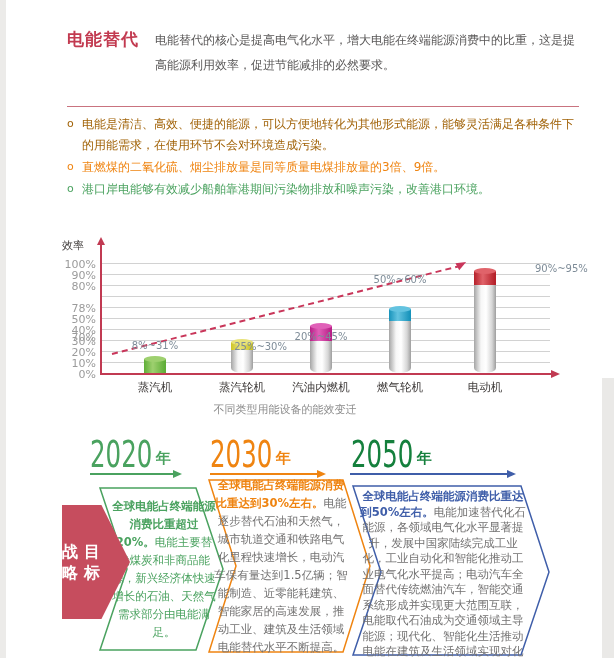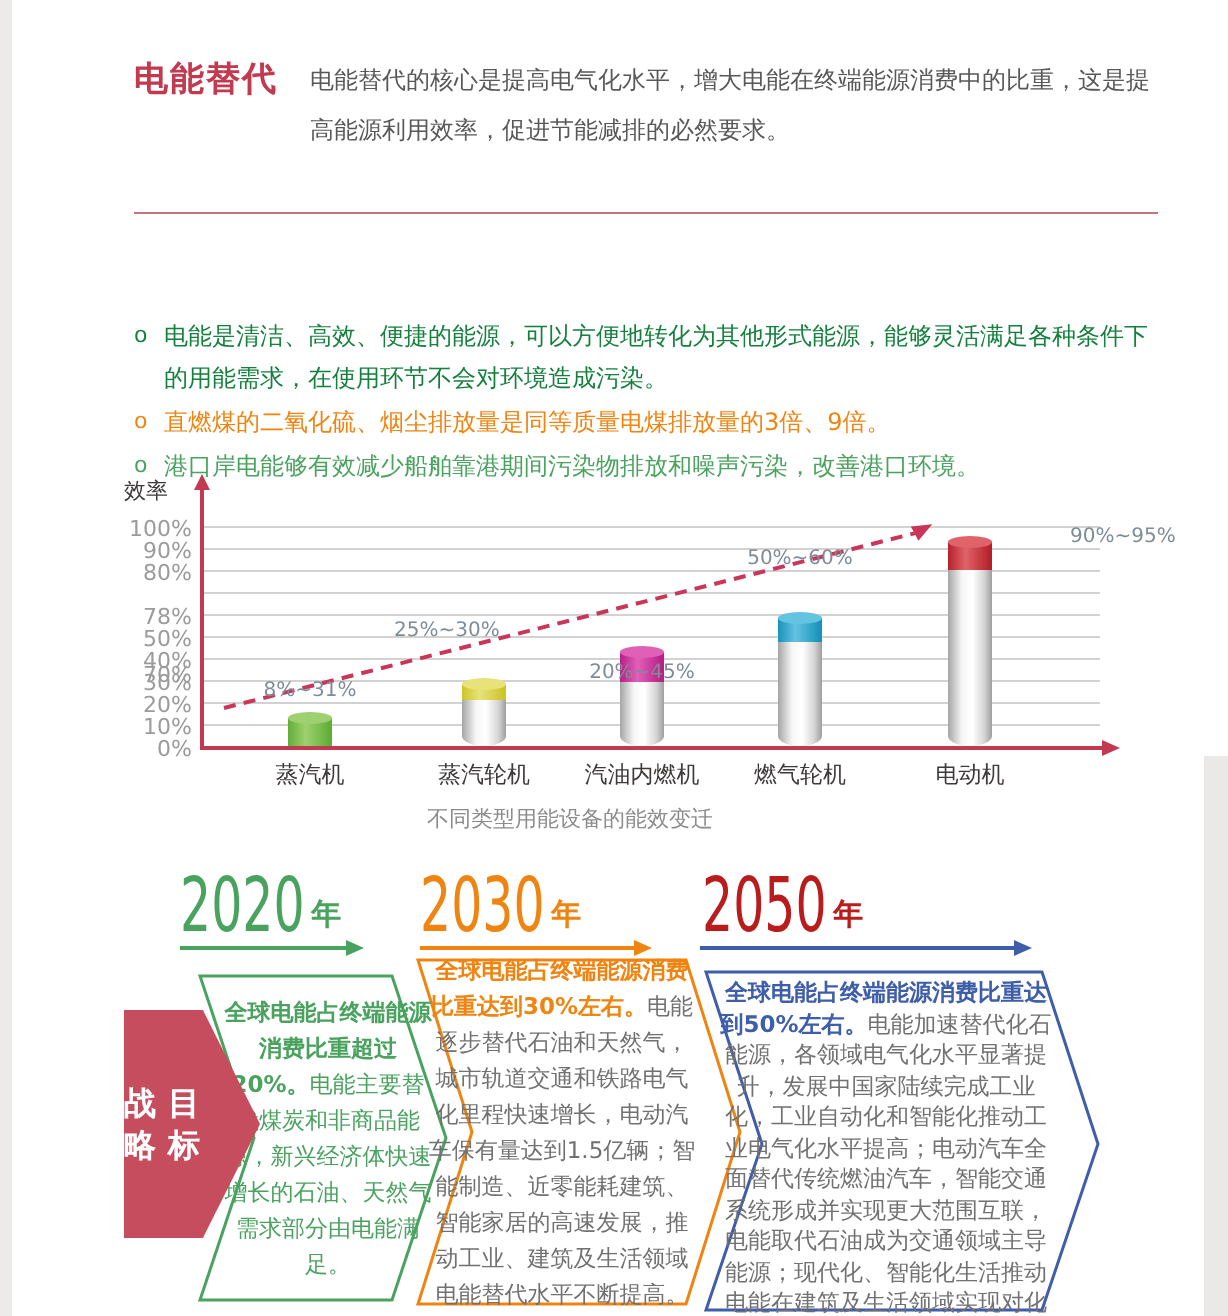--- a/index.html
+++ b/index.html
@@ -74,21 +74,21 @@
 
 <div class="page">
   <div class="edge-left"></div>
   <div class="edge-right"></div>
 
   <div class="hdr-title" style="color: rgb(194, 58, 80);">电能替代</div>
   <div class="hdr-desc">电能替代的核心是提高电气化水平，增大电能在终端能源消费中的比重，这是提高能源利用效率，促进节能减排的必然要求。</div>
   <div class="divider"></div>
 
   <ul class="bullets">
-    <li style="color: #15803d; margin-top: 44px;"><span>电能是清洁、高效、便捷的能源，可以方便地转化为其他形式能源，能够灵活满足各种条件下的用能需求，在使用环节不会对环境造成污染。</span></li>
+    <li style="color: #a16207;"><span>电能是清洁、高效、便捷的能源，可以方便地转化为其他形式能源，能够灵活满足各种条件下的用能需求，在使用环节不会对环境造成污染。</span></li>
     <li style="color: rgb(239, 132, 17);"><span>直燃煤的二氧化硫、烟尘排放量是同等质量电煤排放量的3倍、9倍。</span></li>
     <li style="color: rgb(74, 162, 95);"><span>港口岸电能够有效减少船舶靠港期间污染物排放和噪声污染，改善港口环境。</span></li>
   </ul>
 
   <div class="chart" id="chart-plot">
     <div class="ylabel">效率</div>
     <div class="yaxis"></div>
     <div class="xaxis"></div>
     <div class="trend"></div>
   <div class="ytick" style="top: 136px;">0%</div>
@@ -117,21 +117,21 @@
         <div class="bar-cap" style="height: 14.5px; background: linear-gradient(90deg, rgb(95, 174, 56), rgb(158, 208, 111) 40%, rgb(95, 174, 56) 95%);"></div>
         <div class="bar-ellipse" style="background: rgb(158, 208, 111);"></div>
       </div>
       <div class="bar-label" style="left: 50px; width: 90px; text-align: center; top: 107.5px;">8%~31%</div>
       <div class="xcat" style="left: 50px;">蒸汽机</div>
       <div class="bar" style="left: 171px; top: 108px; height: 33px;">
         <div class="bar-body"></div>
         <div class="bar-cap" style="height: 7.7px; background: linear-gradient(90deg, rgb(205, 196, 39), rgb(232, 226, 122) 40%, rgb(205, 196, 39) 95%);"></div>
         <div class="bar-ellipse" style="background: rgb(232, 226, 122);"></div>
       </div>
-      <div class="bar-label" style="left: 137px; width: 90px; text-align: left; top: 78px;">25%~30%</div>
+      <div class="bar-label" style="left: 137px; width: 90px; text-align: right; top: 109px;">25%~30%</div>
       <div class="xcat" style="left: 137px;">蒸汽轮机</div>
       <div class="bar" style="left: 250px; top: 91.5px; height: 49.5px;">
         <div class="bar-body"></div>
         <div class="bar-cap" style="height: 15.4px; background: linear-gradient(90deg, rgb(184, 31, 135), rgb(224, 96, 184) 40%, rgb(184, 31, 135) 95%);"></div>
         <div class="bar-ellipse" style="background: rgb(224, 96, 184);"></div>
       </div>
       <div class="bar-label" style="left: 216px; width: 90px; text-align: center; top: 74.5px; margin-top: 24px;">20%~45%</div>
       <div class="xcat" style="left: 216px;">汽油内燃机</div>
       <div class="bar" style="left: 329px; top: 75px; height: 66px;">
         <div class="bar-body"></div>
@@ -155,21 +155,21 @@
     <polygon points="209,480 343,480 370,566 343,652 209,652 236,566" stroke="#ef8411"></polygon>
     <polygon points="353,486 521,486 549,572 521,655 353,655 381,572" stroke="#3f5ea9"></polygon>
   </svg>
 
   <div class="year-heading pos-2020-head" style="color: rgb(74, 162, 95);">
     <span class="num">2020</span><span class="suffix">年</span>
   </div>
   <div class="year-heading pos-2030-head" style="color: rgb(239, 132, 17);">
     <span class="num">2030</span><span class="suffix">年</span>
   </div>
-  <div class="year-heading pos-2050-head" style="color: #b91c1c;">
+  <div class="year-heading pos-2050-head" style="color: #15803d;">
     <span class="num">2050</span><span class="suffix">年</span>
   </div>
 
   <div class="m-arrow pos-2020-arrow" style="background: rgb(74, 162, 95); color: rgb(74, 162, 95);"></div>
   <div class="m-arrow pos-2030-arrow" style="background: rgb(239, 132, 17); color: rgb(239, 132, 17);"></div>
   <div class="m-arrow pos-2050-arrow" style="background: rgb(63, 94, 169); color: rgb(63, 94, 169);"></div>
 
   <div class="m-text pos-2020-text">
     <span class="lead" style="color: rgb(74, 162, 95);">全球电能占终端能源消费比重超过20%。</span><span style="color: rgb(74, 162, 95);">电能主要替代煤炭和非商品能源，新兴经济体快速增长的石油、天然气需求部分由电能满足。</span>
   </div>

